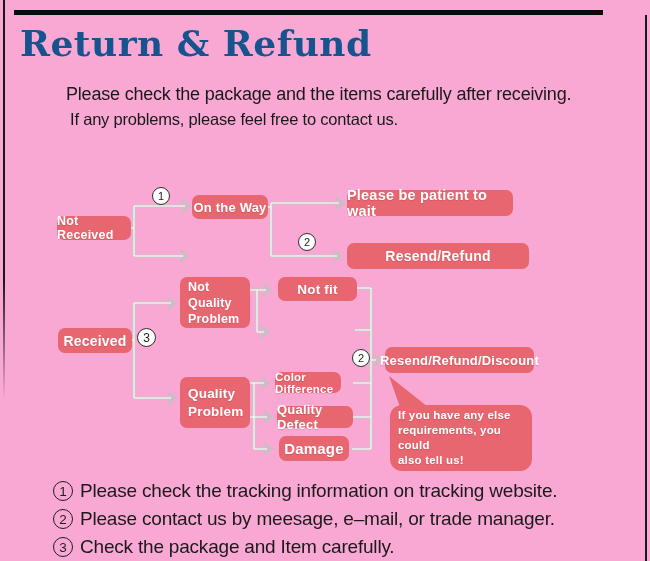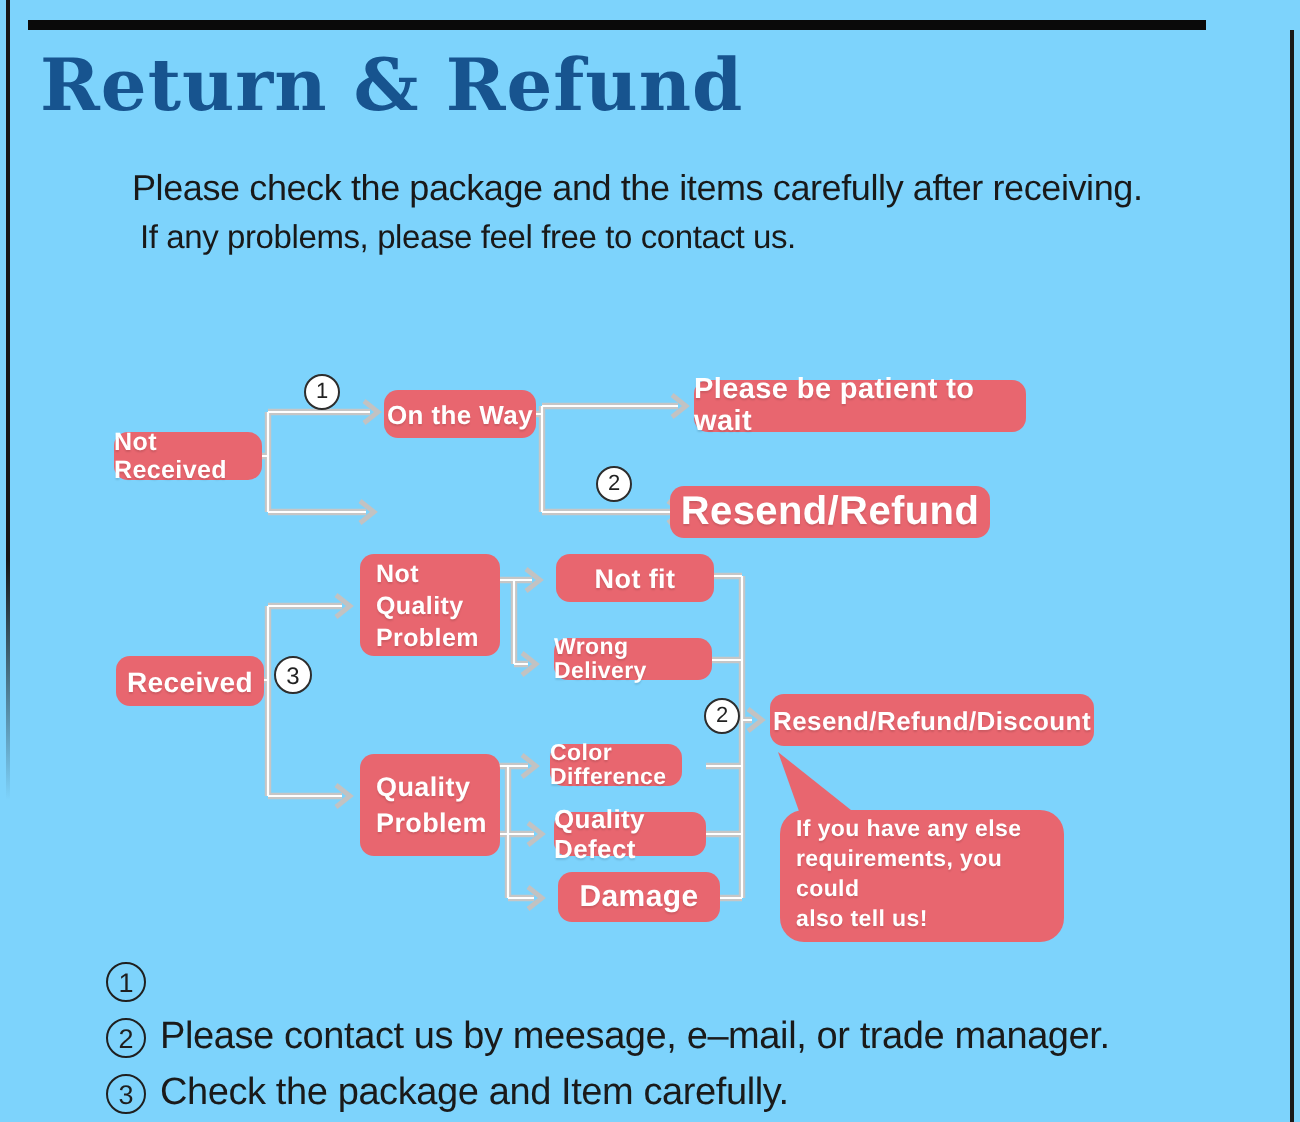--- a/index.html
+++ b/index.html
@@ -1,16 +1,16 @@
 <!DOCTYPE html>
 <html><head>
 <meta charset="utf-8">
 <style>
   html,body{margin:0;padding:0;background:#ffffff;}
-  #page{position:relative;width:650px;height:561px;background:#7dd3fc;overflow:hidden;
+  #page{position:relative;width:650px;height:561px;background:#f9a8d4;overflow:hidden;
         font-family:"Liberation Sans", sans-serif;text-decoration:underline;}
 
   
   .top-rule{position:absolute;left:14px;top:10px;width:589px;height:5px;background:#0a0a0a;}
   .left-rule{position:absolute;left:3px;top:0;width:2px;height:400px;
              background:linear-gradient(#161616 70%, rgba(22,22,22,0));}
   .right-rule{position:absolute;left:645px;top:15px;width:2px;height:546px;background:#1a1a1a;}
 
   .page-title{position:absolute;left:20px;top:22px;margin:0;
               font-family:"DejaVu Serif", serif;font-weight:bold;font-size:36px;
@@ -28,30 +28,30 @@
 
   .node{position:absolute;background:#e8666f;color:#fff;font-weight:bold;
         border-radius:7px;display:flex;align-items:center;justify-content:center;
         text-shadow:0 1px 1px rgba(0,0,0,.12);letter-spacing:.2px;}
   .node.left{justify-content:flex-start;text-align:left;padding-left:8px;line-height:1.28;}
 
   .n-not-received{left:57px;top:216px;width:74px;height:24px;font-size:12.5px;}
   .n-on-the-way{left:192px;top:195px;width:76px;height:24px;font-size:13px;}
   .n-returned-lost{left:190px;top:245px;width:77px;height:22px;font-size:13px;}
   .n-patient{left:347px;top:190px;width:166px;height:26px;font-size:14.5px;}
-  .n-resend-refund{left:335px;top:243px;width:160px;height:26px;font-size:20px;}
+  .n-resend-refund{left:347px;top:243px;width:182px;height:26px;font-size:14px;}
   .n-received{left:58px;top:328px;width:74px;height:25px;font-size:14px;}
   .n-nqp{left:180px;top:277px;width:62px;height:51px;font-size:12.5px;}
   .n-qp{left:180px;top:377px;width:62px;height:51px;font-size:13.5px;}
   .n-not-fit{left:278px;top:277px;width:79px;height:24px;font-size:13.5px;}
   .n-wrong-delivery{left:277px;top:319px;width:79px;height:21px;font-size:11.5px;}
   .n-color-difference{left:275px;top:372px;width:66px;height:21px;font-size:11.5px;}
   .n-quality-defect{left:277px;top:406px;width:76px;height:22px;font-size:13px;}
-  .n-damage{left:279px;top:436px;width:81px;height:25px;font-size:15px;}
-  .n-rrd{left:385px;top:347px;width:162px;height:26px;font-size:13px;}
+  .n-damage{left:279px;top:436px;width:70px;height:25px;font-size:15px;}
+  .n-rrd{left:385px;top:347px;width:149px;height:26px;font-size:13px;}
   .n-bubble{left:378px;top:405px;width:126px;height:58px;font-size:11.5px;
             border-radius:12px;justify-content:flex-start;align-items:center;
             padding:4px 8px;line-height:1.3;white-space:pre-line;text-align:left;
             font-weight:bold;margin-left:12px;}
 
   .badge{position:absolute;border:1.6px solid #2d2d2d;border-radius:50%;background:#fff;
          color:#222;display:flex;align-items:center;justify-content:center;
          font-size:11px;font-weight:normal;box-sizing:border-box;}
   .badge-1{left:152px;top:187px;width:18px;height:18px;}
   .badge-2a{left:298px;top:233px;width:18px;height:18px;}
@@ -106,33 +106,33 @@
   <div class="node n-on-the-way">On the Way</div>
   <div class="badge badge-2a">2</div>
   <div class="node n-patient">Please be patient to wait</div>
   <div class="node n-resend-refund">Resend/Refund</div>
 
   <div class="node n-received">Received</div>
   <div class="badge badge-3">3</div>
   <div class="node n-nqp left">Not Quality Problem</div>
   <div class="node n-qp left">Quality Problem</div>
   <div class="node n-not-fit">Not fit</div>
-  <div class="node n-wrong-delivery">Wrong Delivery</div>
   <div class="node n-color-difference">Color Difference</div>
   <div class="node n-quality-defect">Quality Defect</div>
   <div class="node n-damage">Damage</div>
   <div class="badge badge-2b">2</div>
   <div class="node n-rrd">Resend/Refund/Discount</div>
   <div class="node n-bubble">If you have any else
 requirements, you could
 also tell us!</div>
 
   <div class="notes">
     <div class="note-row">
       <span class="note-circle">1</span>
+      <span class="note-text">Please check the tracking information on tracking website.</span>
     </div>
     <div class="note-row">
       <span class="note-circle">2</span>
       <span class="note-text">Please contact us by meesage, e–mail, or trade manager.</span>
     </div>
     <div class="note-row">
       <span class="note-circle">3</span>
       <span class="note-text">Check the package and Item carefully.</span>
     </div>
   </div>

